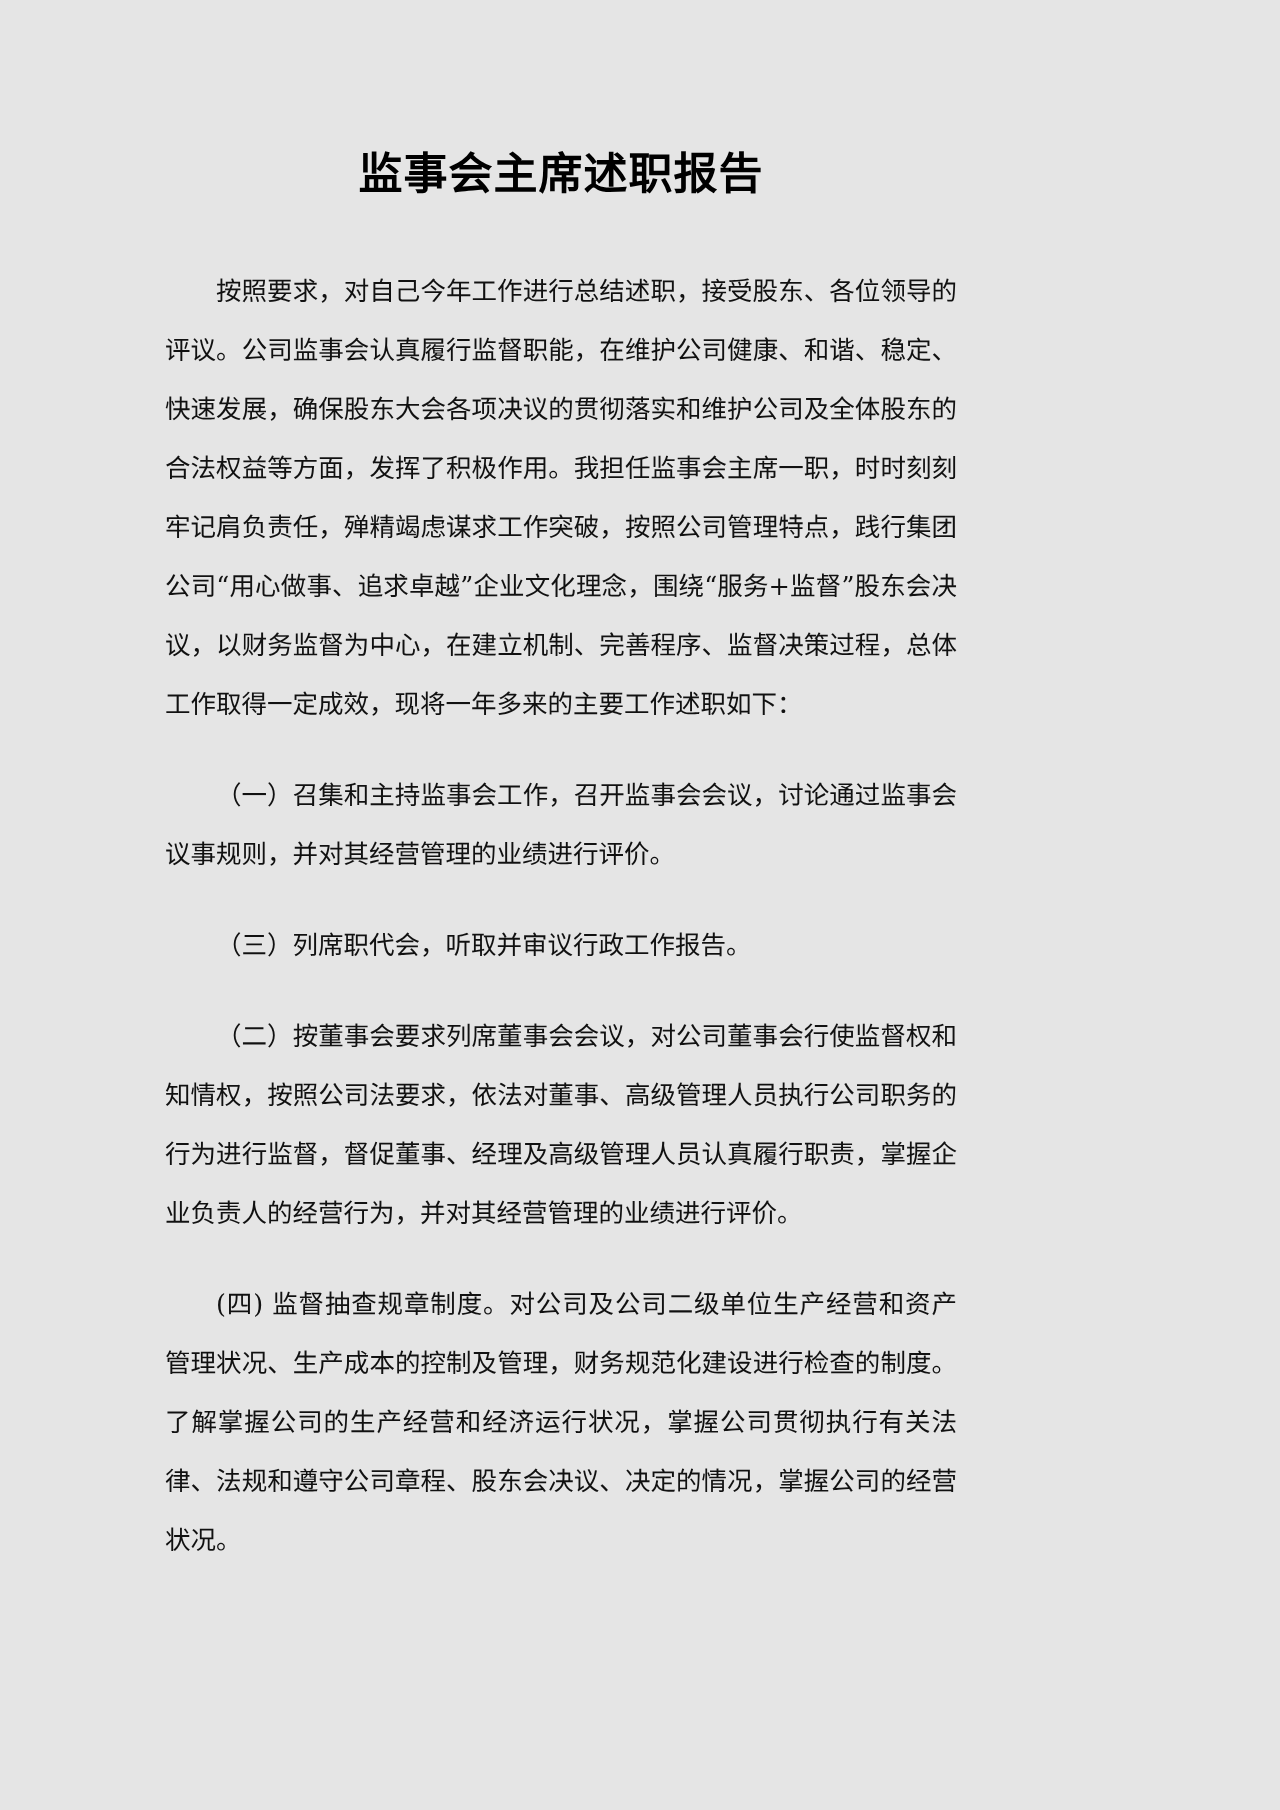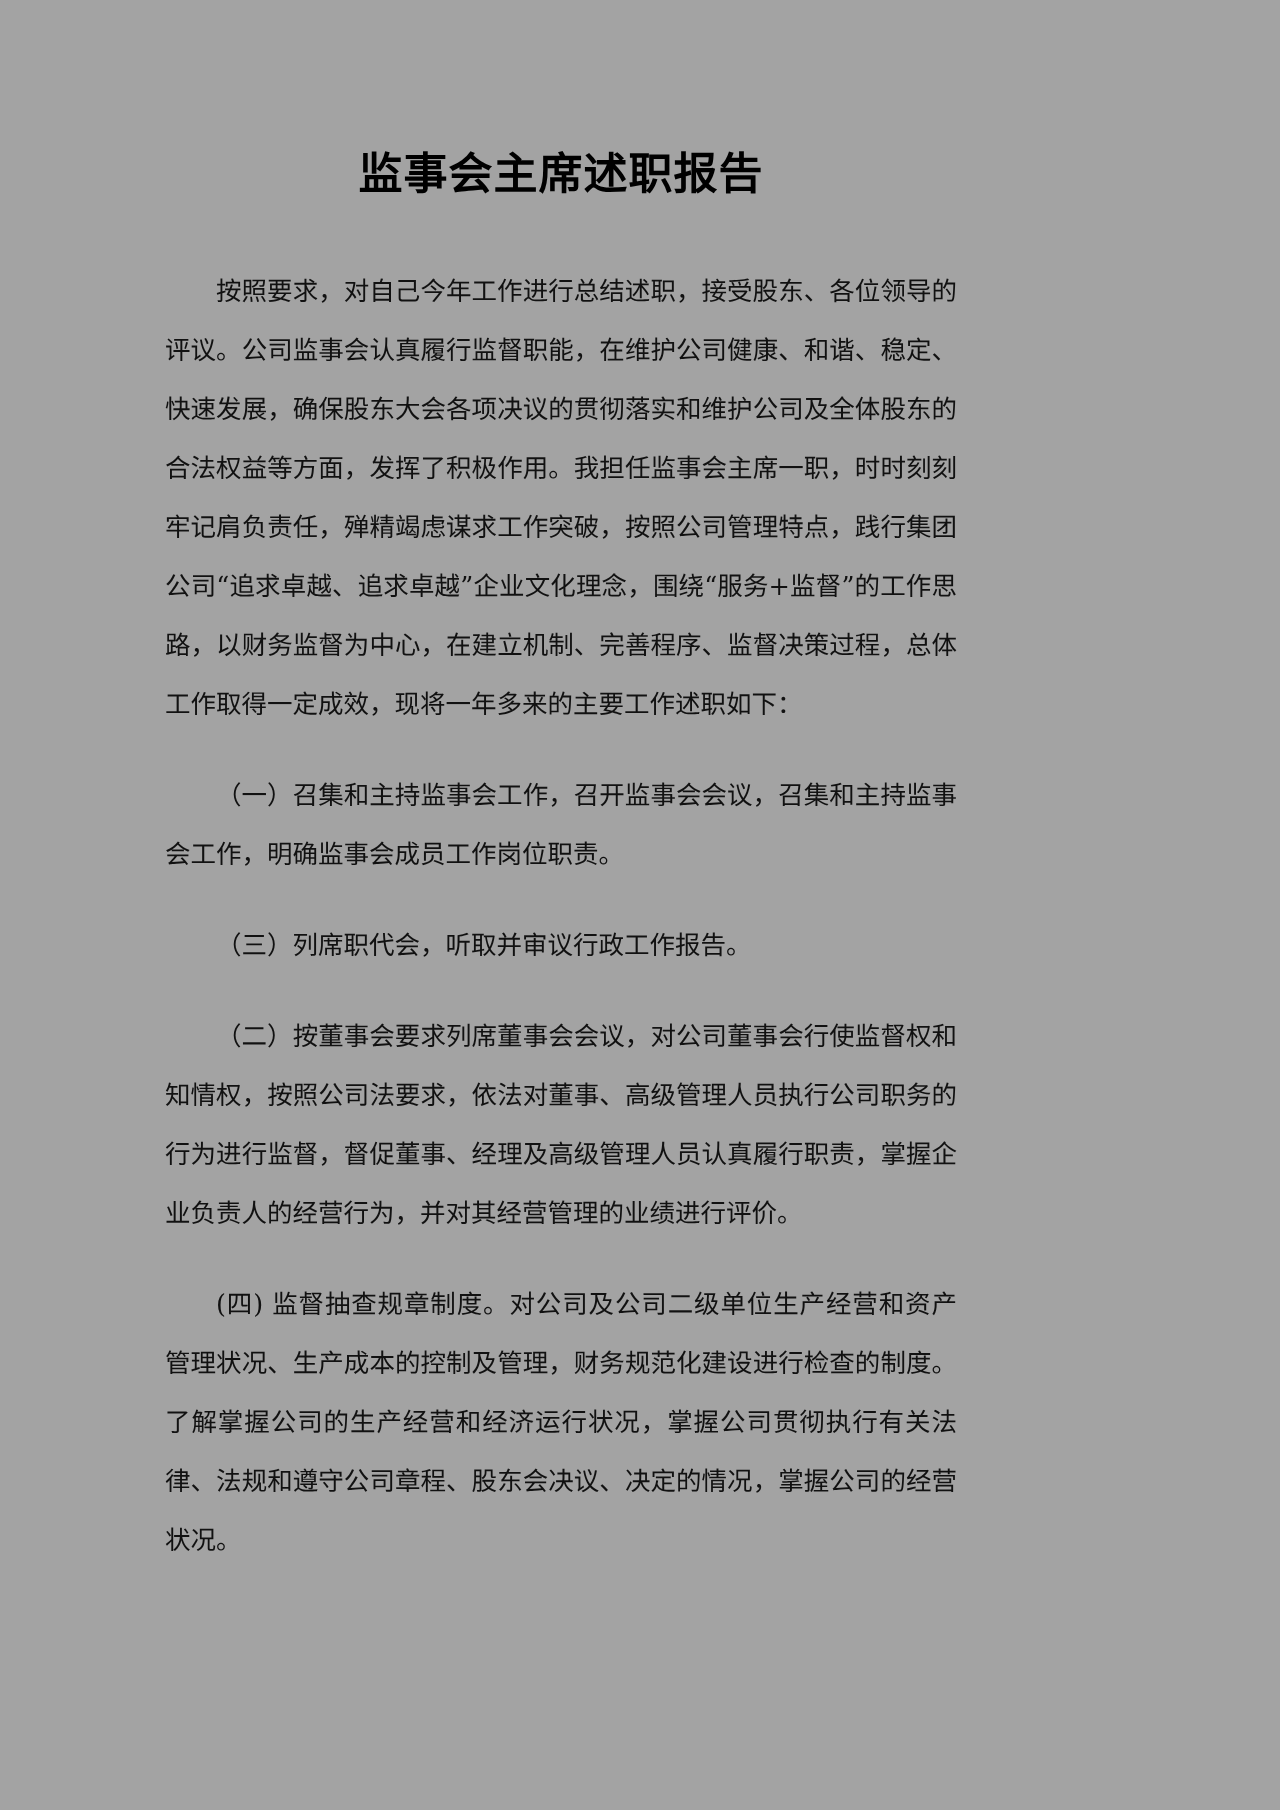--- a/index.html
+++ b/index.html
@@ -5,21 +5,21 @@
 <style>
   html, body {
     margin: 0;
     padding: 0;
     background: #ffffff;
   }
   .page {
     position: relative;
     width: 1280px;
     height: 1810px;
-    background: #a3a3a3;
+    background: #e5e5e5;
     margin: 0 auto;
     overflow: hidden;
     box-sizing: border-box;
   }
   .doc-body {
     position: absolute;
     left: 165px;
     top: 0;
     width: 792px;
   }
@@ -57,23 +57,23 @@
   }
 </style>
 </head>
 <body>
 
 <div class="page">
   <div class="doc-body">
 
     <h1 class="doc-title">监事会主席述职报告</h1>
 
-    <p class="para first">按照要求，对自己今年工作进行总结述职，接受股东、各位领导的评议。公司监事会认真履行监督职能，在维护公司健康、和谐、稳定、快速发展，确保股东大会各项决议的贯彻落实和维护公司及全体股东的合法权益等方面，发挥了积极作用。我担任监事会主席一职，时时刻刻牢记肩负责任，殚精竭虑谋求工作突破，按照公司管理特点，践行集团公司“追求卓越、追求卓越”企业文化理念，围绕“服务+监督”的工作思路，以财务监督为中心，在建立机制、完善程序、监督决策过程，总体工作取得一定成效，现将一年多来的主要工作述职如下：</p>
+    <p class="para first">按照要求，对自己今年工作进行总结述职，接受股东、各位领导的评议。公司监事会认真履行监督职能，在维护公司健康、和谐、稳定、快速发展，确保股东大会各项决议的贯彻落实和维护公司及全体股东的合法权益等方面，发挥了积极作用。我担任监事会主席一职，时时刻刻牢记肩负责任，殚精竭虑谋求工作突破，按照公司管理特点，践行集团公司“用心做事、追求卓越”企业文化理念，围绕“服务+监督”股东会决议，以财务监督为中心，在建立机制、完善程序、监督决策过程，总体工作取得一定成效，现将一年多来的主要工作述职如下：</p>
 
-    <p class="para">（一）召集和主持监事会工作，召开监事会会议，召集和主持监事会工作，明确监事会成员工作岗位职责。</p>
+    <p class="para">（一）召集和主持监事会工作，召开监事会会议，讨论通过监事会议事规则，并对其经营管理的业绩进行评价。</p>
 
     <p class="para">（三）列席职代会，听取并审议行政工作报告。</p>
 
     <p class="para">（二）按董事会要求列席董事会会议，对公司董事会行使监督权和知情权，按照公司法要求，依法对董事、高级管理人员执行公司职务的行为进行监督，督促董事、经理及高级管理人员认真履行职责，掌握企业负责人的经营行为，并对其经营管理的业绩进行评价。</p>
 
     <p class="para tight-paren">(四) 监督抽查规章制度。对公司及公司二级单位生产经营和资产管理状况、生产成本的控制及管理，财务规范化建设进行检查的制度。了解掌握公司的生产经营和经济运行状况，掌握公司贯彻执行有关法律、法规和遵守公司章程、股东会决议、决定的情况，掌握公司的经营状况。</p>
 
   </div>
 </div>
 

